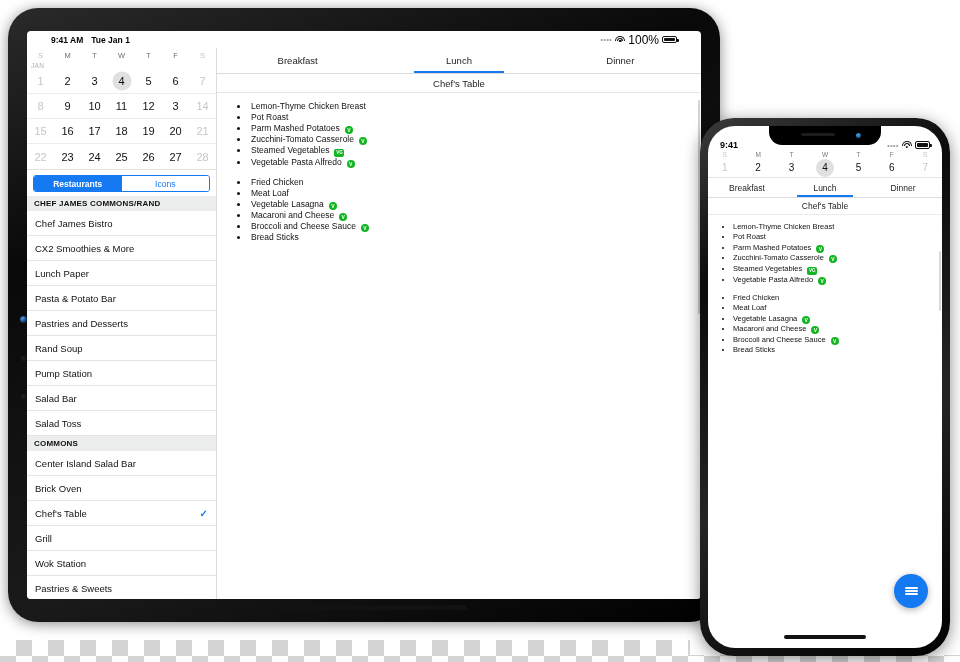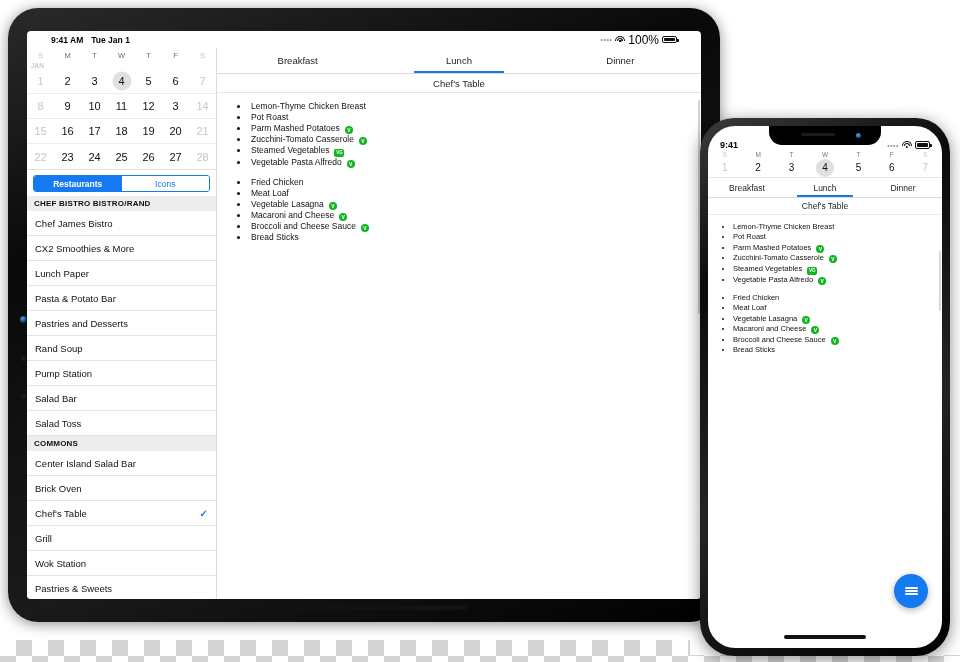--- a/index.html
+++ b/index.html
@@ -322,21 +322,21 @@
             <span class="dim">28</span>
           </div>
         </div>
 
         <div class="seg">
           <div class="on">Restaurants</div>
           <div>Icons</div>
         </div>
 
         <div class="list">
-          <div class="list-hdr">CHEF BISTRO BISTRO/RAND</div>
+          <div class="list-hdr">CHEF JAMES COMMONS/RAND</div>
           <div class="list-row">
               <span>Chef James Bistro</span>
             </div>
           <div class="list-row">
               <span>CX2 Smoothies &amp; More</span>
             </div>
           <div class="list-row">
               <span>Lunch Paper</span>
             </div>
           <div class="list-row">

